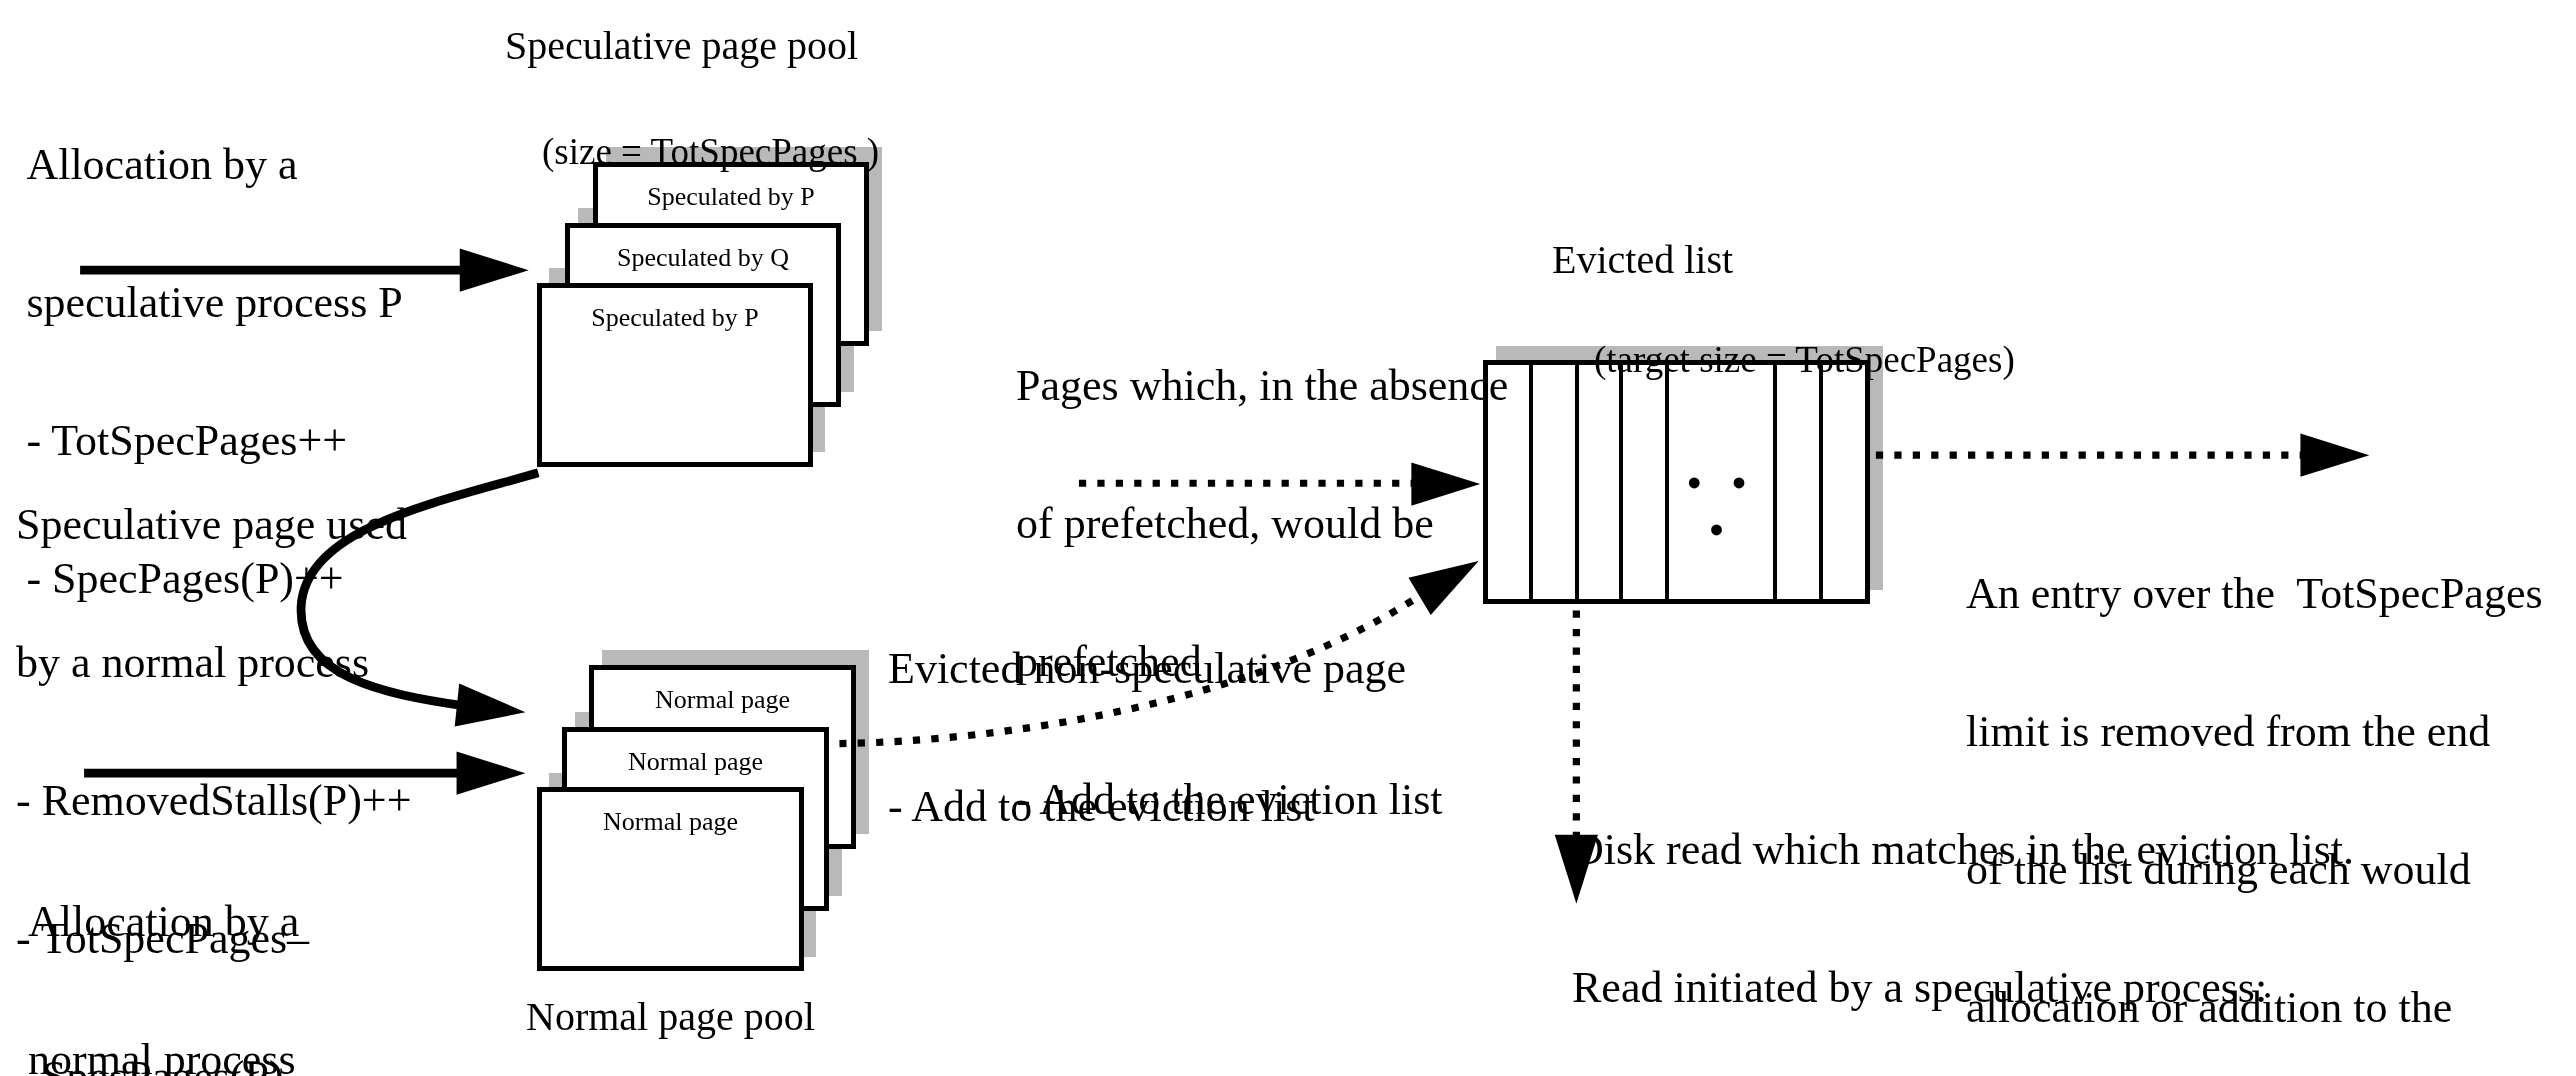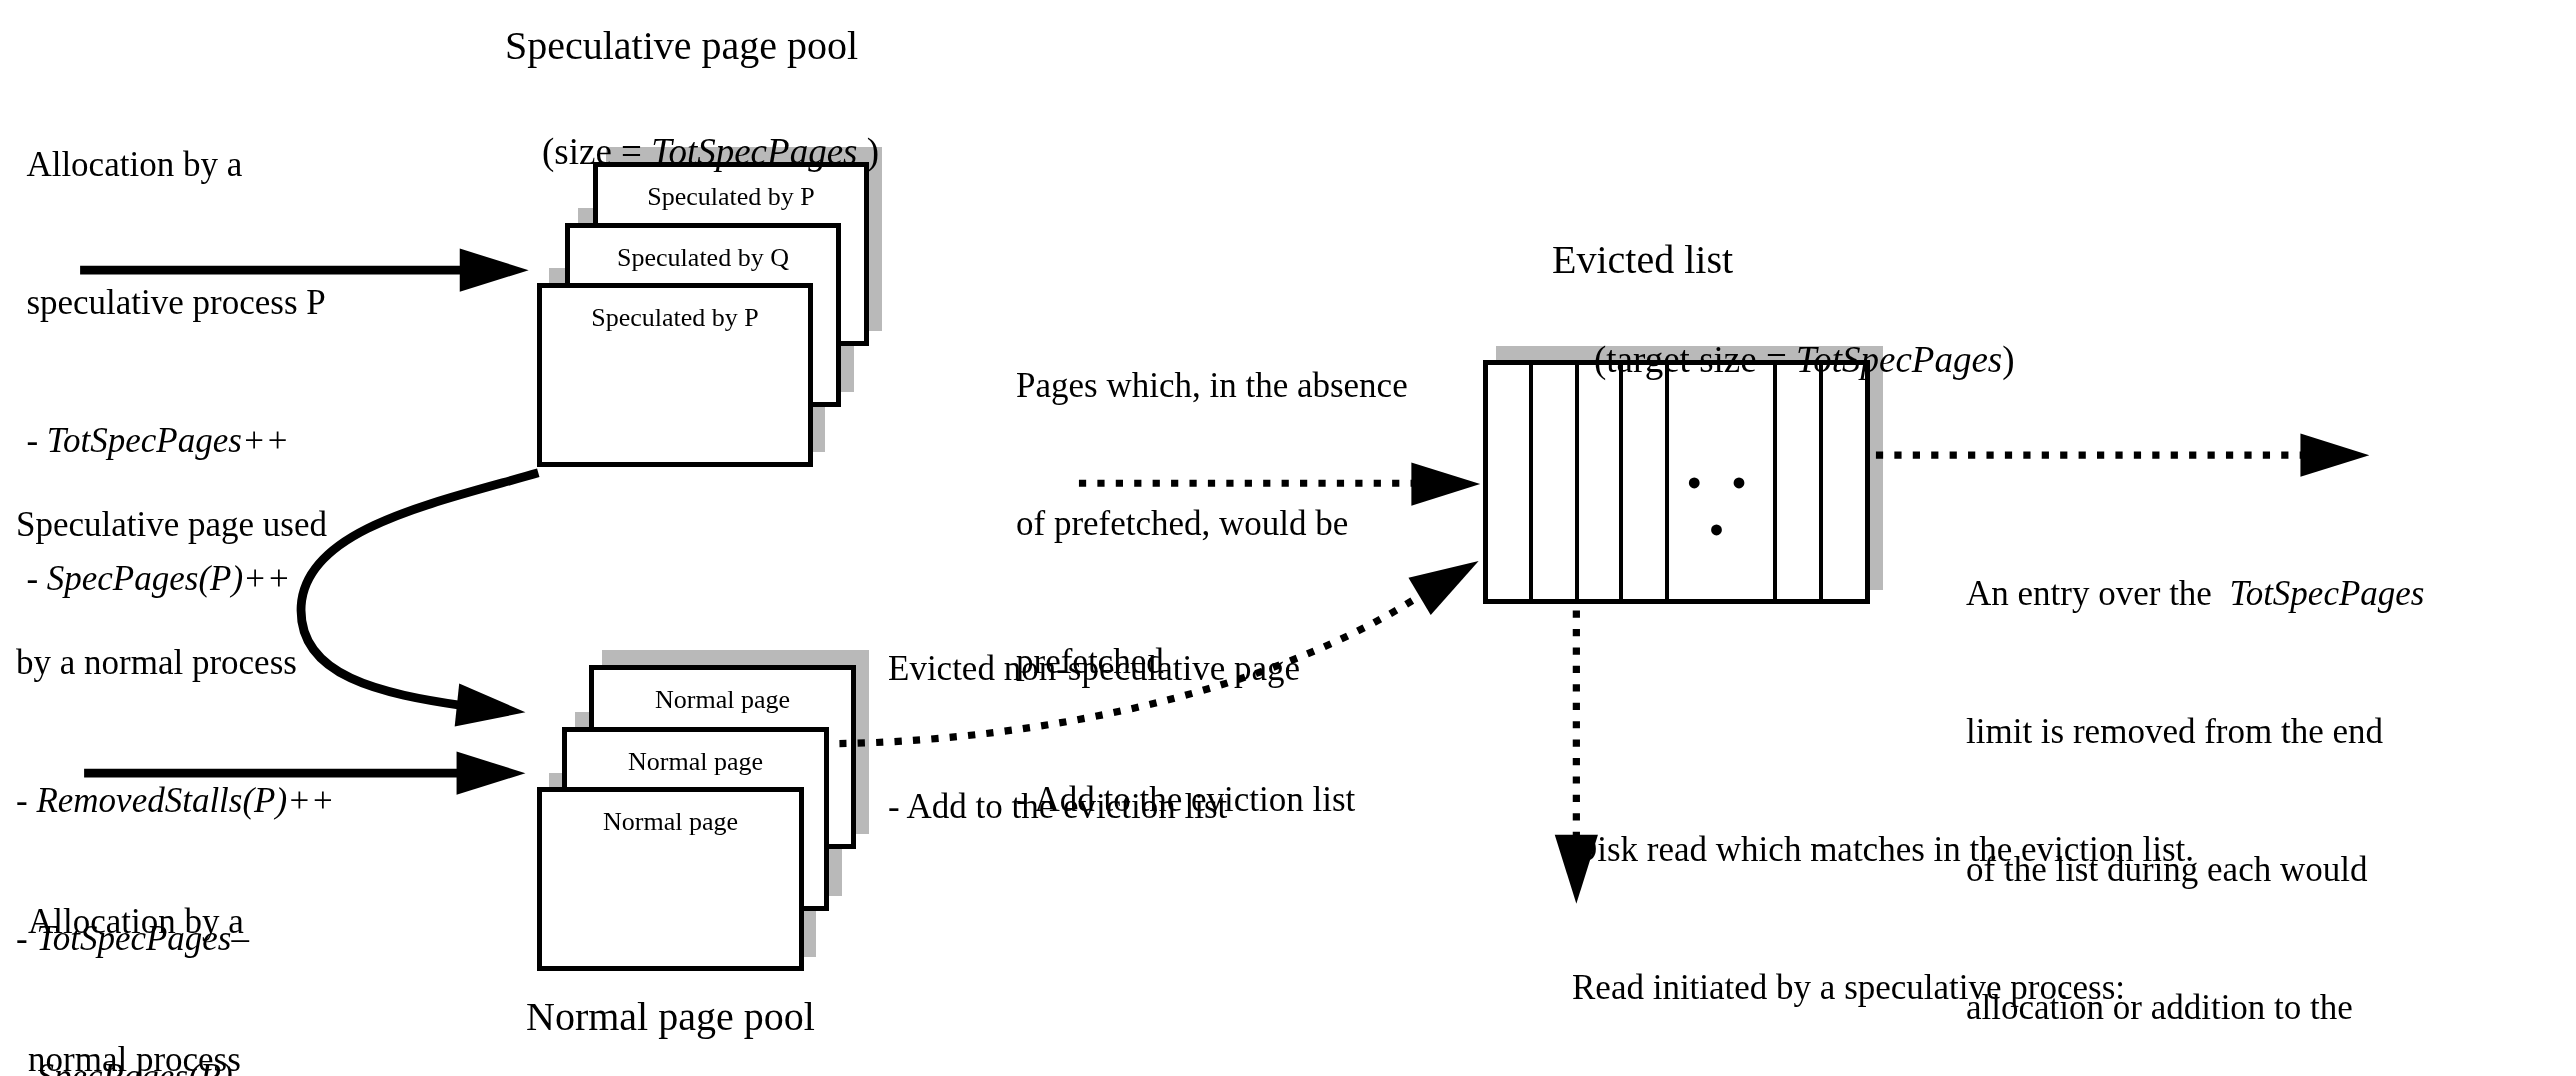--- a/index.html
+++ b/index.html
@@ -1,19 +1,19 @@
 <!DOCTYPE html>
 <html style="font-size:13px"><head>
 <meta charset="utf-8">
 <style>
   html,body{margin:0;padding:0;background:#ffffff;}
   #canvas{position:relative;width:2576px;height:1077px;background:#fff;overflow:hidden;
           font-family:"Liberation Serif",serif;color:#000;}
-  .t{position:absolute;font-size:35px;line-height:46px;white-space:pre;z-index:4;}
-  .ital{font-style:italic;}
+  .t{position:absolute;font-size:44px;line-height:46px;white-space:pre;z-index:4;}
+  .ital{}
   .pool-title{position:absolute;font-size:40px;font-weight:normal;white-space:pre;z-index:4;}
   .pool-sub{position:absolute;font-size:37px;white-space:pre;z-index:4;}
   .shadowrect{position:absolute;background:#b9b9b9;z-index:1;}
   .card{position:absolute;width:276px;height:184px;background:#fff;border:5.6px solid #000;
         box-sizing:border-box;text-align:center;z-index:2;}
   .card.normal{width:267px;}
   .card .lbl{display:block;margin-top:11.2px;font-size:26px;line-height:37px;}
   #eviction-box{position:absolute;left:1483px;top:360px;width:387px;height:244px;
                 background:#fff;border:5.6px solid #000;box-sizing:border-box;z-index:2;}
   .divider{position:absolute;top:0;width:4px;height:100%;background:#000;}

